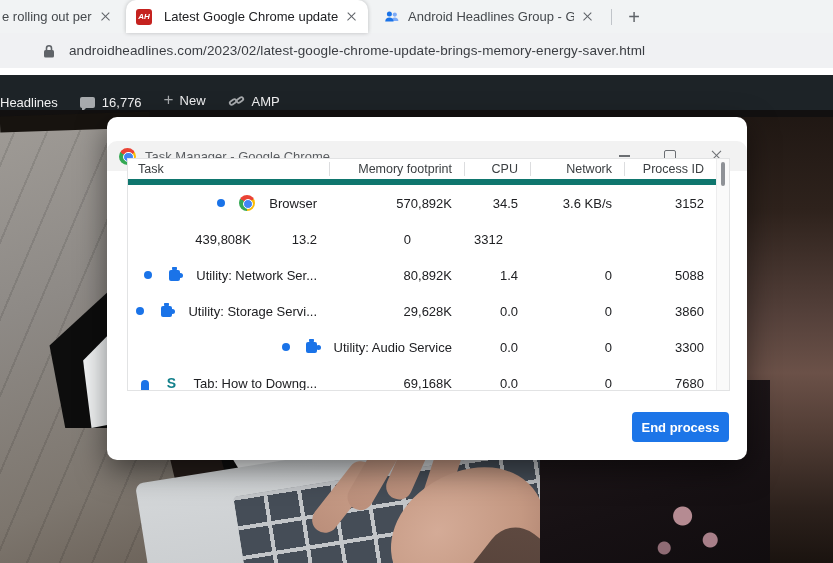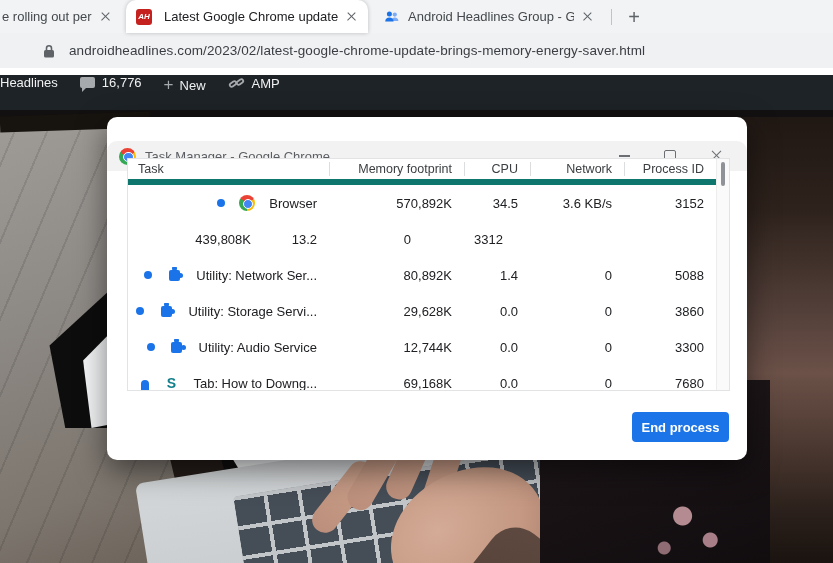--- a/index.html
+++ b/index.html
@@ -32,21 +32,21 @@
     justify-content:center; cursor:pointer; }
 
   .addressbar { position:absolute; left:0; top:33px; width:833px; height:35px;
     background:#f0f1f3; display:flex; align-items:center;padding-left:33px; }
   .lock-icon { margin:0 14px 0 10px; flex:0 0 12px; }
   .url-text { font-size:13.5px; color:#3a3d42; letter-spacing:.1px; }
 
   .page-gap { position:absolute; left:0; top:68px; width:833px; height:7px; background:#fff; }
 
   .adminbar { position:absolute; left:0; top:75px; width:833px; height:35px;
-    background:#1d2327; display:flex; align-items:flex-start; color:#f0f0f1; font-size:13px; }
+    background:#1d2327; display:flex; align-items:flex-end; color:#f0f0f1; font-size:13px; }
   .adminbar .item { display:flex; align-items:center; margin-right:22px; cursor:pointer; }
   .comment-icon { width:15px; height:11px; background:#a7aaad; border-radius:2px;
     position:relative; margin-right:7px; }
   .comment-icon::after { content:""; position:absolute; left:2px; bottom:-4px;
     border:3px solid transparent; border-top-color:#a7aaad; border-left-color:#a7aaad; }
   .plus-glyph { color:#a7aaad; font-size:17px; margin-right:6px; font-weight:400; }
   .link-icon { margin-right:7px; }
 
   
   .photo { position:absolute; left:0; top:110px; width:833px; height:453px;
@@ -318,21 +318,20 @@
       </div>
 
       <div class="trow">
         <div class="td col-task task-cell">
           <span class="bullet"></span>
           <span class="row-icon">
               <span class="puzzle"></span>
             </span>
           <span>Utility: Audio Service</span>
         </div>
-        <div class="td num col-mem">12,744K</div>
         <div class="td num col-cpu">0.0</div>
         <div class="td num col-net">0</div>
         <div class="td num col-pid">3300</div>
       </div>
 
       <div class="trow">
         <div class="td col-task task-cell">
           <span class="bullet pill"></span>
           <span class="row-icon">
               <span class="s-favicon">S</span>

